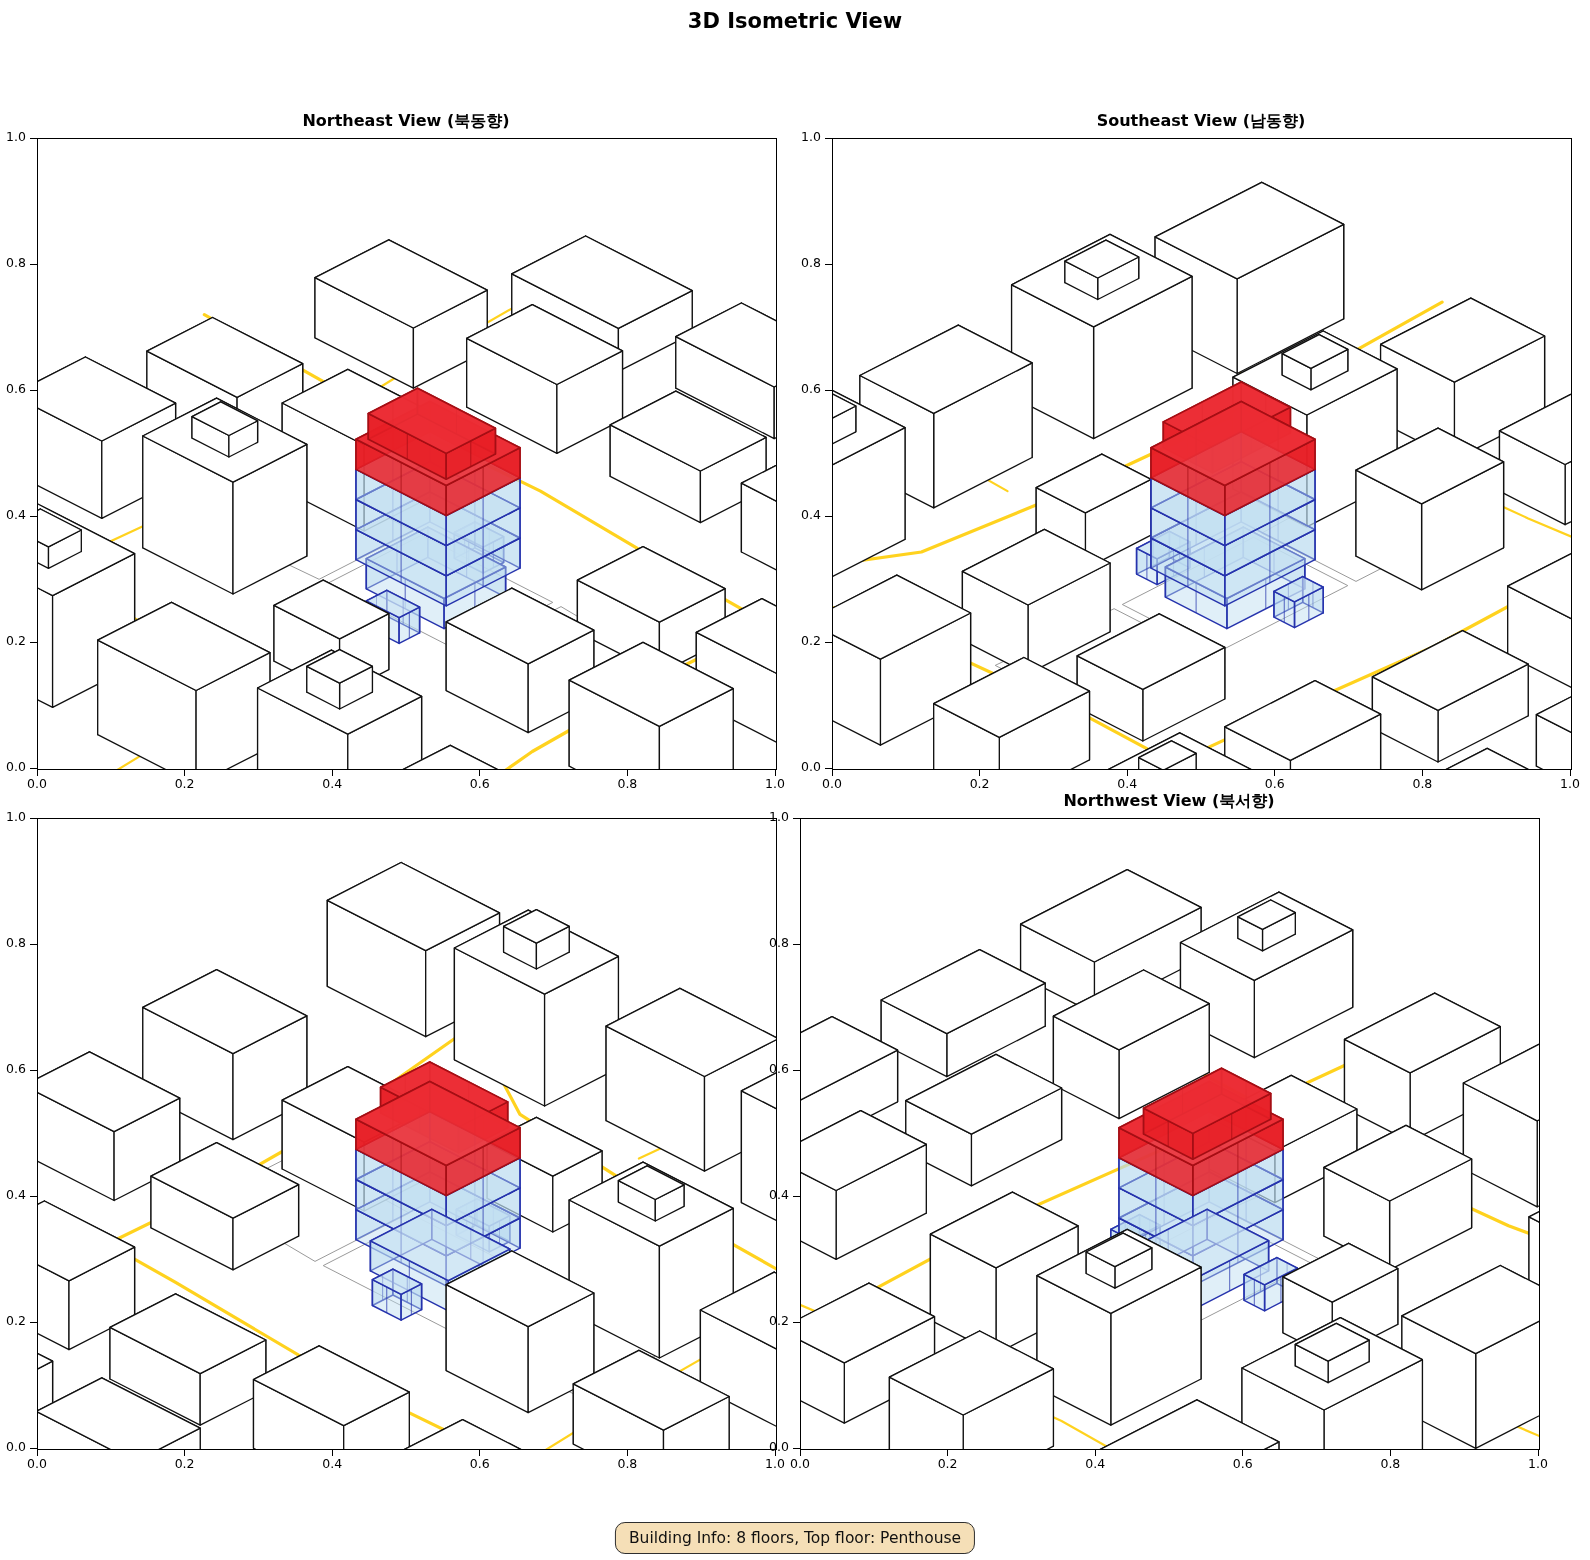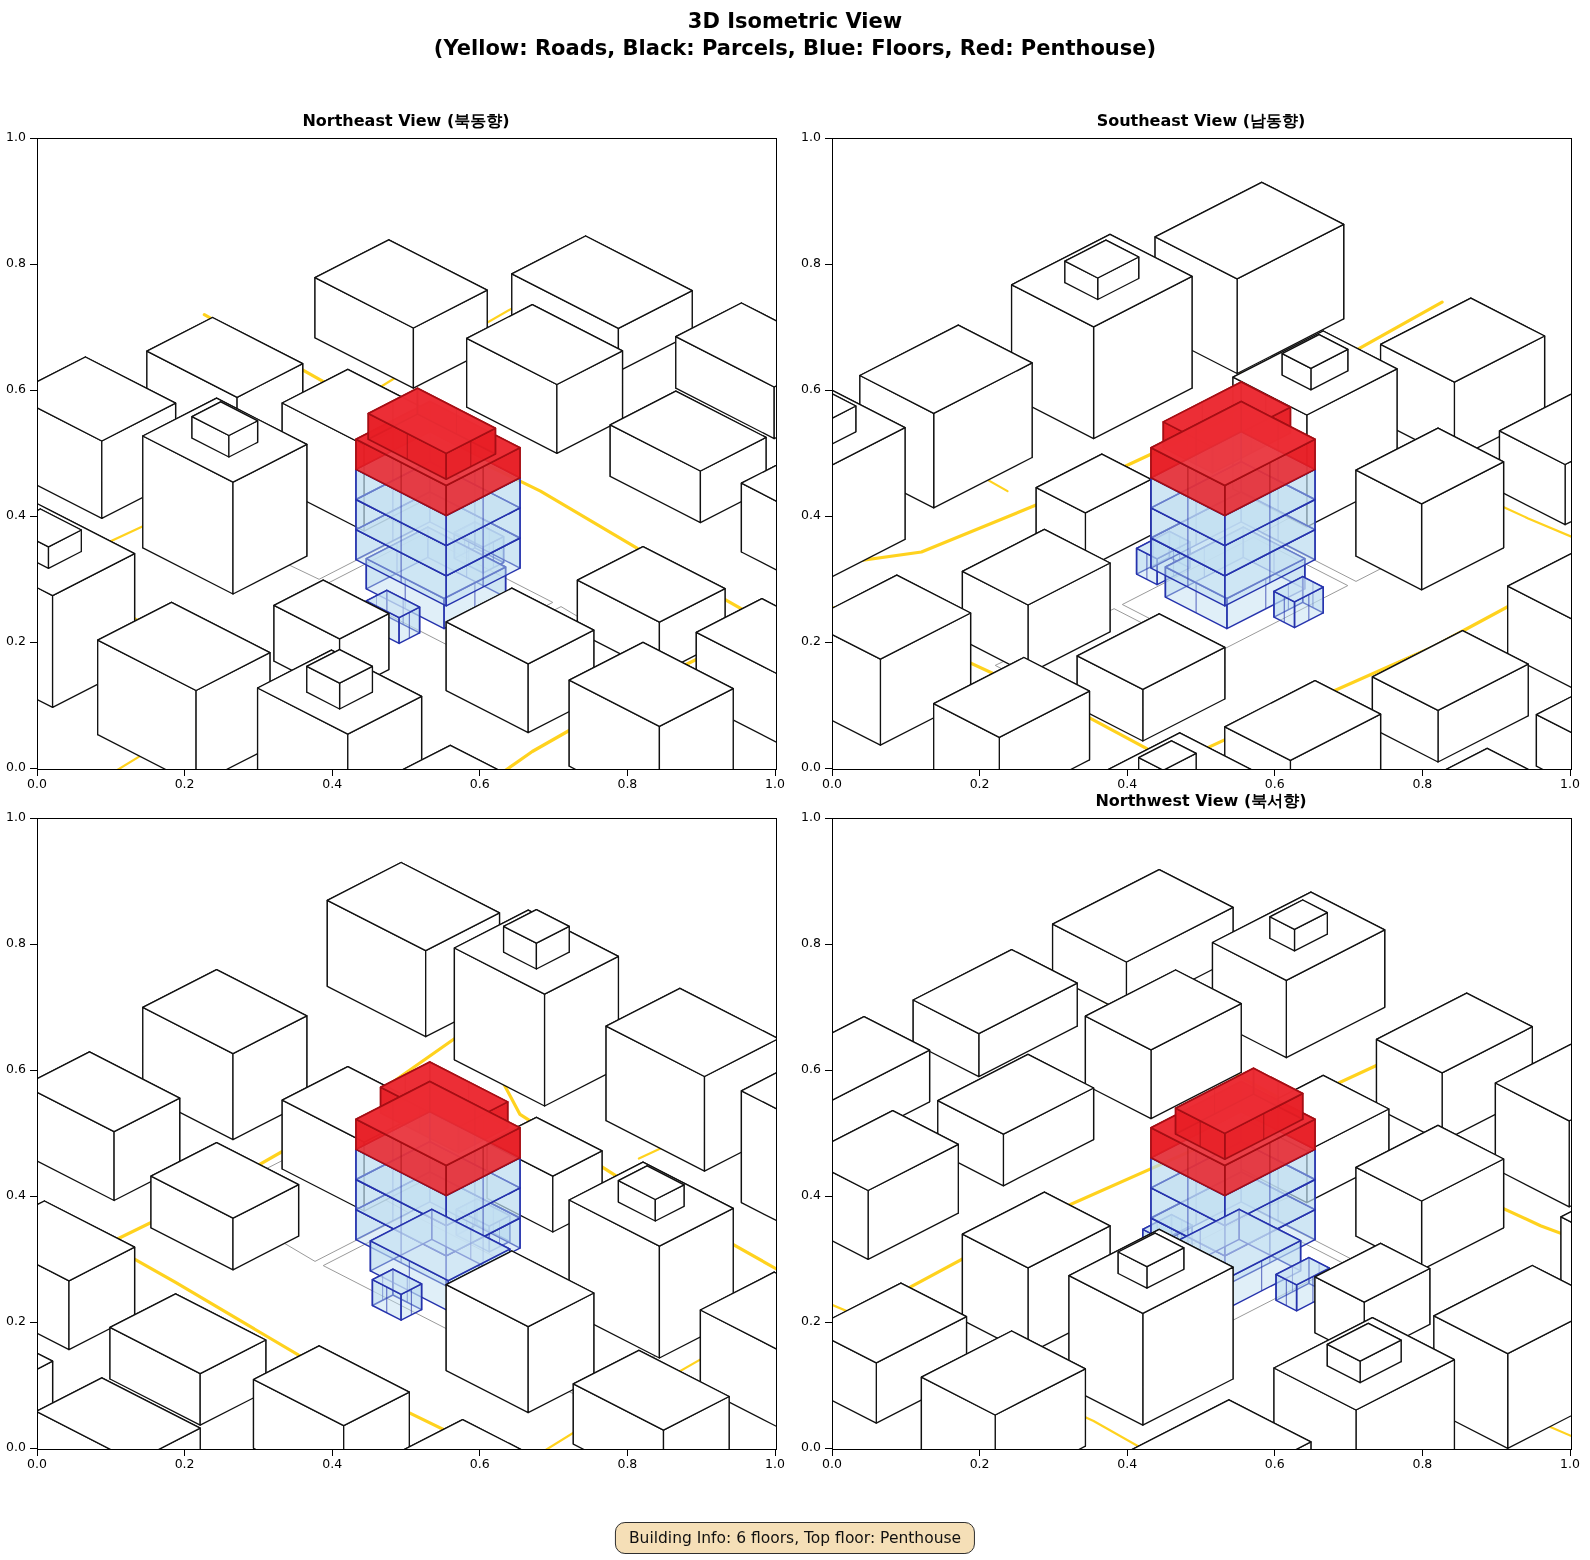--- a/index.html
+++ b/index.html
@@ -19,21 +19,20 @@
   .tick-mark{position:absolute;background:#000;}
   .badge{position:absolute;top:1522px;left:795px;transform:translateX(-50%);
          background:#F5DFB7;border:1.6px solid #2e2e2e;border-radius:10px;
          padding:6px 13px;font-size:15.5px;color:#111;white-space:nowrap;}
 </style>
 </head>
 <body>
 
 <div class="fig-title">
   <div>3D Isometric View</div>
-  <div>(Yellow: Roads, Black: Parcels, Blue: Floors, Red: Penthouse)</div>
 </div>
 
 <div class="subplot" style="left:37px;top:138px;">
   <div class="sp-title">Northeast View (북동향)</div>
   <div class="plot">
     <svg class="scene" viewBox="0 0 738 630">
         <polygon points="383.6,396.2 514.8,463.4 420.5,511.7 289.3,444.5" fill="none" stroke="#9a9a9a" stroke-width="1"></polygon>
         <polygon points="523.0,467.6 629.6,530.6 539.4,576.8 428.7,515.9" fill="none" stroke="#9a9a9a" stroke-width="1"></polygon>
         <polygon points="260.6,333.2 375.4,392.0 281.1,440.3 162.2,383.6" fill="none" stroke="#9a9a9a" stroke-width="1"></polygon>
         <polyline points="-169.9,347.9 22.8,438.2 186.8,530.6 318.0,614.6 367.2,707.0 342.6,812.0" fill="none" stroke="#FFD21E" stroke-width="3.2" stroke-linejoin="round" stroke-linecap="round"></polyline>
@@ -762,21 +761,21 @@
     <div class="tick-mark" style="left: -7px; top: 125.5px; width: 7px; height: 1.2px;"></div>
     <div class="tick-label y" style="left: -41px; top: 119px;">0.8</div>
     <div class="tick-mark" style="left: 589.9px; top: 631px; width: 1.2px; height: 7px;"></div>
     <div class="tick-label x" style="left: 575.4px; top: 640px;">0.8</div>
     <div class="tick-mark" style="left: -7px; top: -0.5px; width: 7px; height: 1.2px;"></div>
     <div class="tick-label y" style="left: -41px; top: -7px;">1.0</div>
     <div class="tick-mark" style="left: 737.5px; top: 631px; width: 1.2px; height: 7px;"></div>
     <div class="tick-label x" style="left: 723px; top: 640px;">1.0</div>
   </div>
 
-<div class="subplot" style="left:832px;top:818px;">
+<div class="subplot" style="left:800px;top:818px;">
   <div class="sp-title">Northwest View (북서향)</div>
   <div class="plot">
     <svg class="scene" viewBox="0 0 738 630">
         <polygon points="285.2,463.4 416.4,396.2 510.7,444.5 379.5,511.7" fill="none" stroke="#9a9a9a" stroke-width="1"></polygon>
         <polygon points="424.6,392.0 547.6,337.4 637.8,383.6 518.9,440.3" fill="none" stroke="#9a9a9a" stroke-width="1"></polygon>
         <polygon points="162.2,526.4 277.0,467.6 371.3,515.9 260.6,576.8" fill="none" stroke="#9a9a9a" stroke-width="1"></polygon>
         <polyline points="190.9,746.9 367.2,648.2 547.6,564.2 711.6,497.0 892.0,471.8 1097.0,484.4" fill="none" stroke="#FFD21E" stroke-width="3.2" stroke-linejoin="round" stroke-linecap="round"></polyline>
         <polyline points="-145.3,574.7 39.2,488.6 199.1,402.5 383.6,320.6 555.8,240.8 666.5,192.5" fill="none" stroke="#FFD21E" stroke-width="3.2" stroke-linejoin="round" stroke-linecap="round"></polyline>
         <polyline points="215.5,150.5 371.3,238.7 543.5,331.1 707.5,406.7 859.2,463.4 965.8,501.2" fill="none" stroke="#FFD21E" stroke-width="3.2" stroke-linejoin="round" stroke-linecap="round"></polyline>
         <polyline points="559.9,772.1 416.4,690.2 260.6,602.0 104.8,530.6 -83.8,450.8 -235.5,381.5" fill="none" stroke="#FFD21E" stroke-width="2.2" stroke-linejoin="round" stroke-linecap="round"></polyline>
@@ -1009,13 +1008,13 @@
     <div class="tick-mark" style="left: -7px; top: 125.5px; width: 7px; height: 1.2px;"></div>
     <div class="tick-label y" style="left: -41px; top: 119px;">0.8</div>
     <div class="tick-mark" style="left: 589.9px; top: 631px; width: 1.2px; height: 7px;"></div>
     <div class="tick-label x" style="left: 575.4px; top: 640px;">0.8</div>
     <div class="tick-mark" style="left: -7px; top: -0.5px; width: 7px; height: 1.2px;"></div>
     <div class="tick-label y" style="left: -41px; top: -7px;">1.0</div>
     <div class="tick-mark" style="left: 737.5px; top: 631px; width: 1.2px; height: 7px;"></div>
     <div class="tick-label x" style="left: 723px; top: 640px;">1.0</div>
   </div>
 
-<div class="badge">Building Info: 6 floors, Top floor: Penthouse</div>
+<div class="badge">Building Info: 8 floors, Top floor: Penthouse</div>
 
 </body></html>

